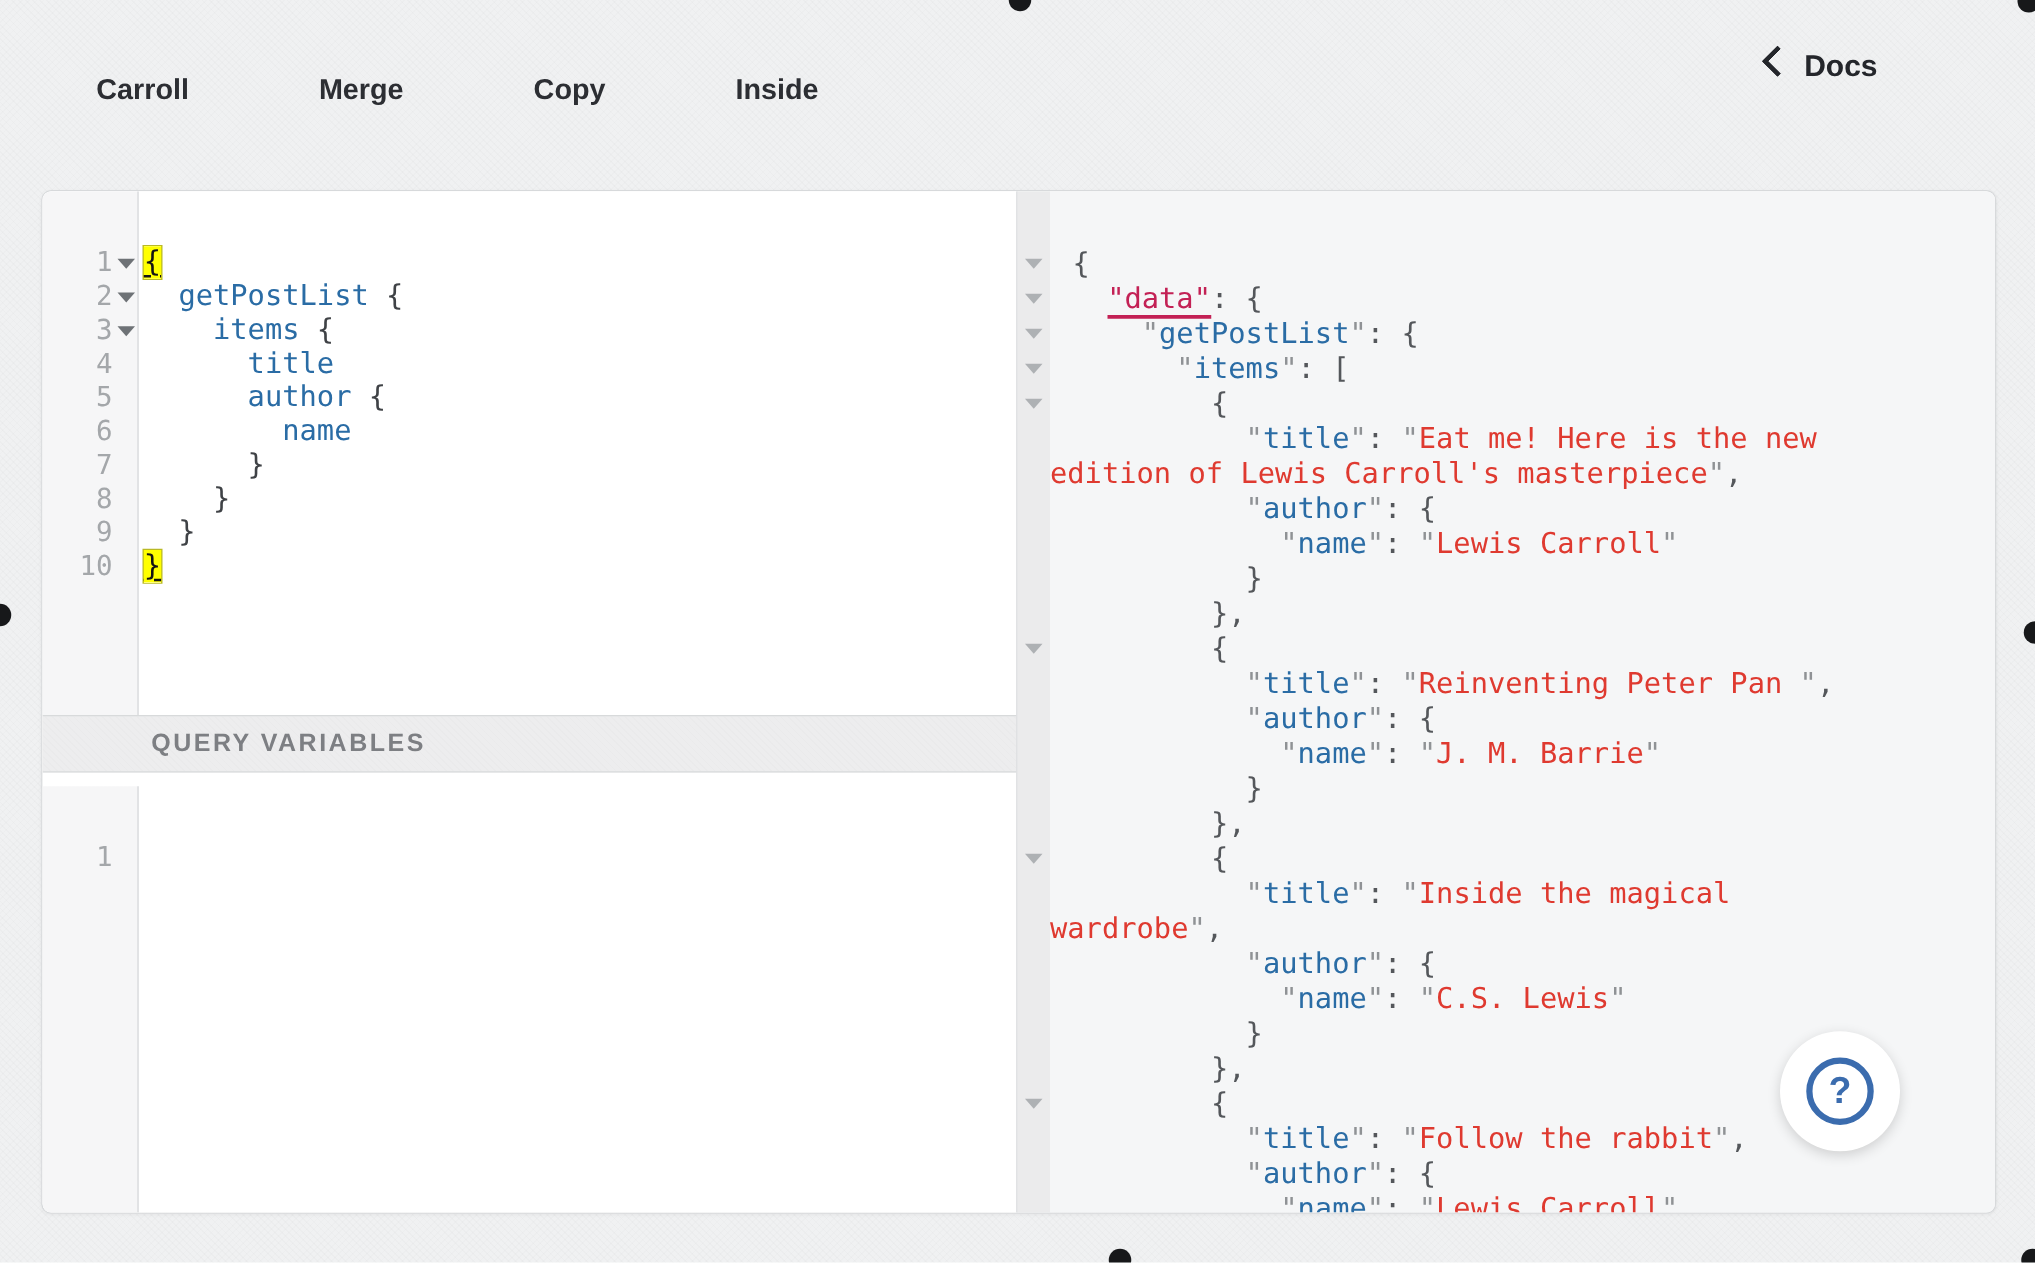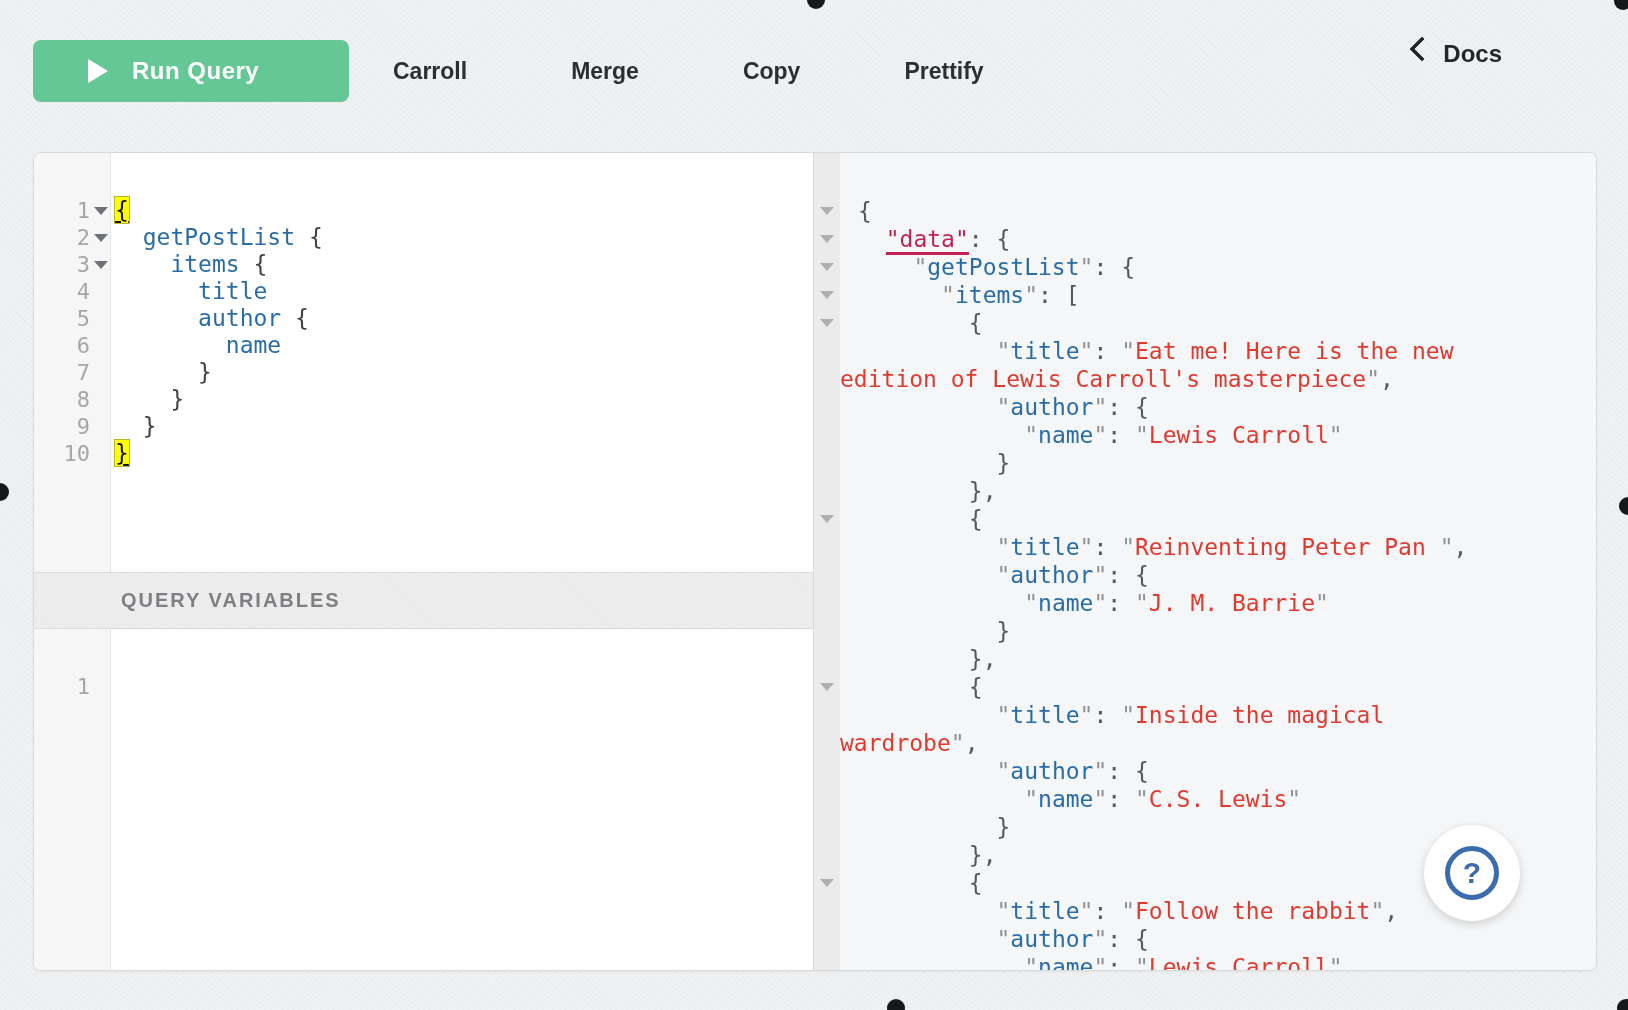--- a/index.html
+++ b/index.html
@@ -36,21 +36,21 @@
     border:1px solid #d7d9db;border-radius:8px;box-sizing:border-box;overflow:hidden;
     background:#ffffff;box-shadow:0 1px 3px rgba(0,0,0,.05);display:flex;
   }
   .left-pane{position:relative;width:779px;flex:none;background:#fff;}
   .q-section{
     position:absolute;left:0;right:0;top:0;height:419px;box-sizing:border-box;padding-top:44px;
     background:linear-gradient(to right,#f6f6f7 76px,#e2e3e5 76px,#e2e3e5 77px,#ffffff 77px);
     overflow:hidden;cursor:text;
   }
   .vars-bar{
-    position:absolute;left:0;right:0;top:419px;height:57px;box-sizing:border-box;
+    position:absolute;left:0;right:0;top:419px;height:46px;box-sizing:border-box;
     background:#ededee;border-top:1px solid #d8dadb;border-bottom:1px solid #d8dadb;
     display:flex;align-items:center;padding-left:87px;cursor:pointer;
     background-image:repeating-linear-gradient(45deg, rgba(0,0,0,.012) 0 1px, transparent 1px 4px);
   }
   .vars-label{font-size:20px;font-weight:700;letter-spacing:2px;color:#7d7f83;}
   .v-section{
     position:absolute;left:0;right:0;top:476px;bottom:0;box-sizing:border-box;padding-top:44px;
     background:linear-gradient(to right,#f6f6f7 76px,#e2e3e5 76px,#e2e3e5 77px,#ffffff 77px);
     cursor:text;
   }
@@ -98,29 +98,25 @@
     color:#3b6cae;font-size:30px;font-weight:700;font-family:"Liberation Sans",sans-serif;
   }
 
   
   .dot{position:absolute;width:18px;height:18px;border-radius:50%;background:#17181a;}
 </style>
 </head>
 <body>
 
 <div class="toolbar">
-  <div class="run-btn">
-    <div class="play"></div>
-    <div class="run-label">Run Query</div>
-  </div>
   <div id="nav-buttons" style="display: flex;">
       <div class="nav-btn">Carroll</div>
       <div class="nav-btn">Merge</div>
       <div class="nav-btn">Copy</div>
-      <div class="nav-btn">Prettify</div>
+      <div class="nav-btn">Inside</div>
     </div>
 </div>
 <div class="docs-btn">
   <div class="chev"></div>
   <div class="docs-label">Docs</div>
 </div>
 
 <div class="main">
   <div class="left-pane">
     <div class="q-section" id="query-editor">

